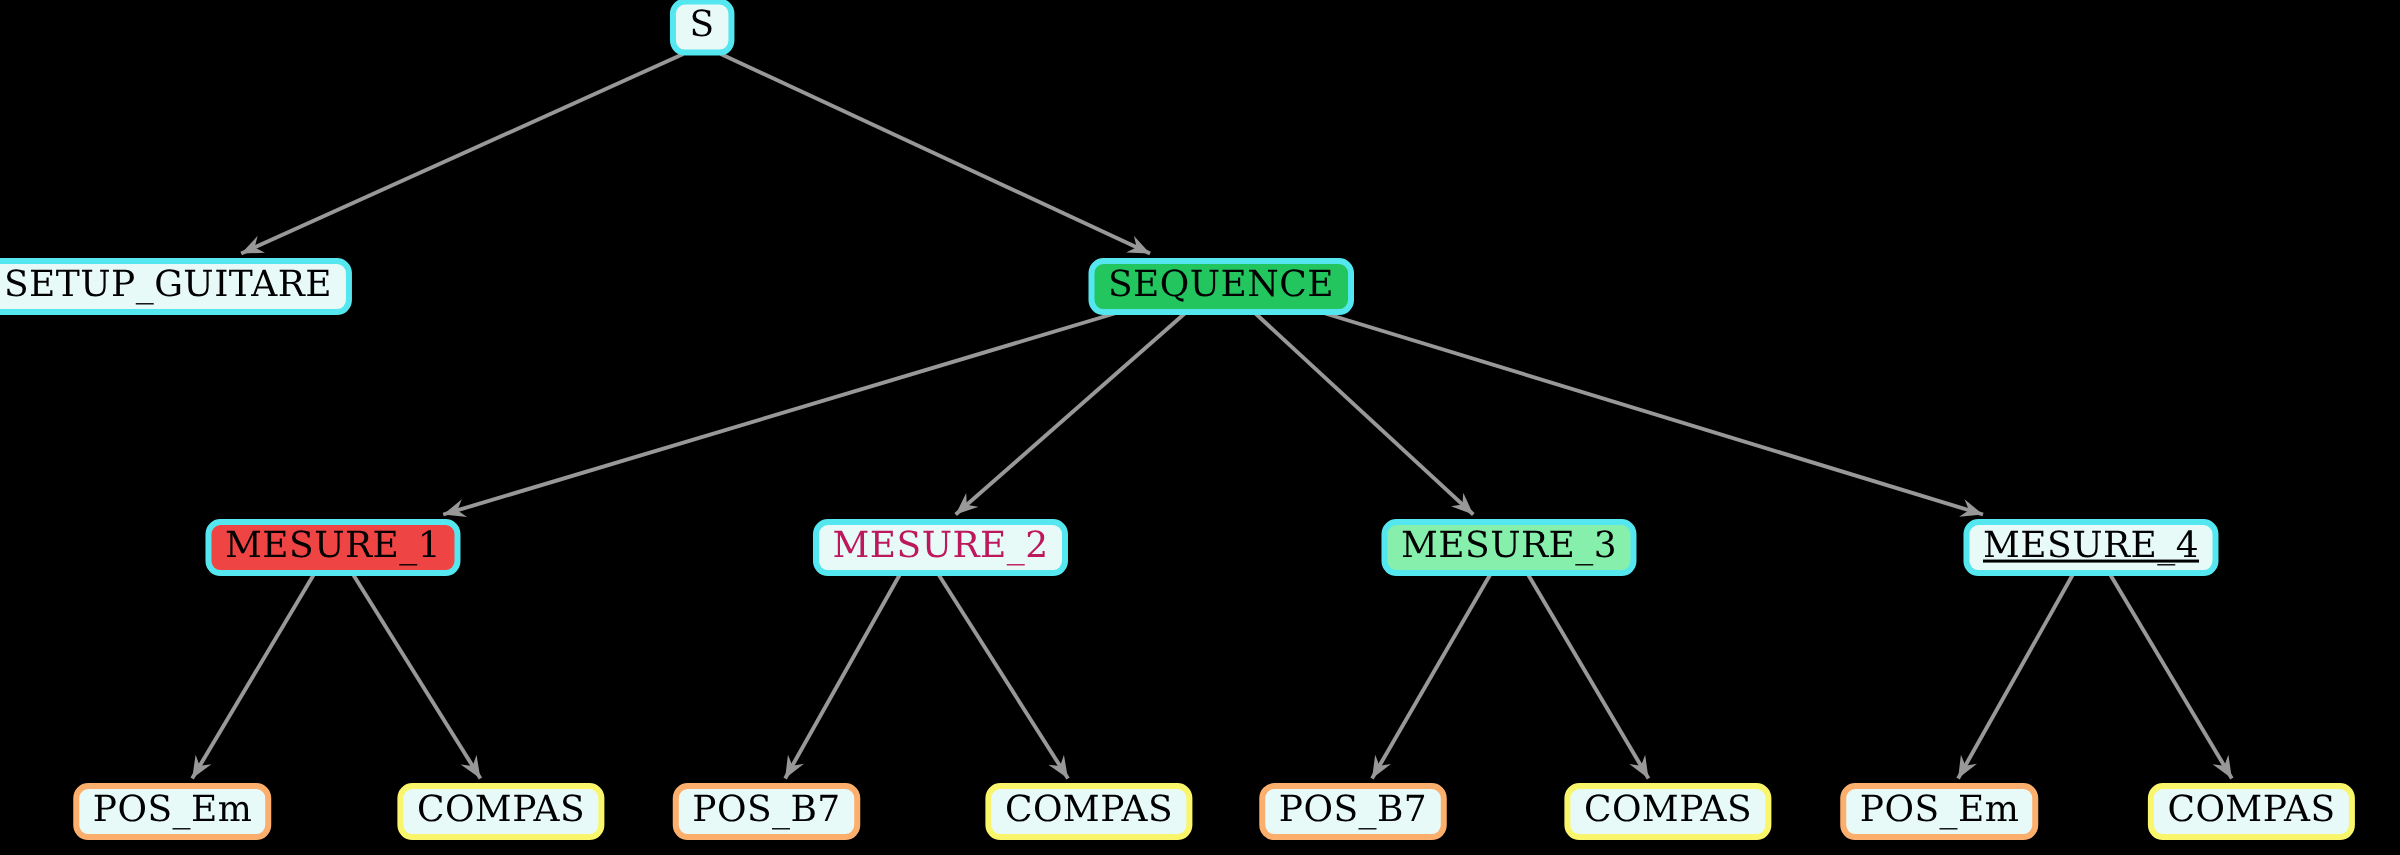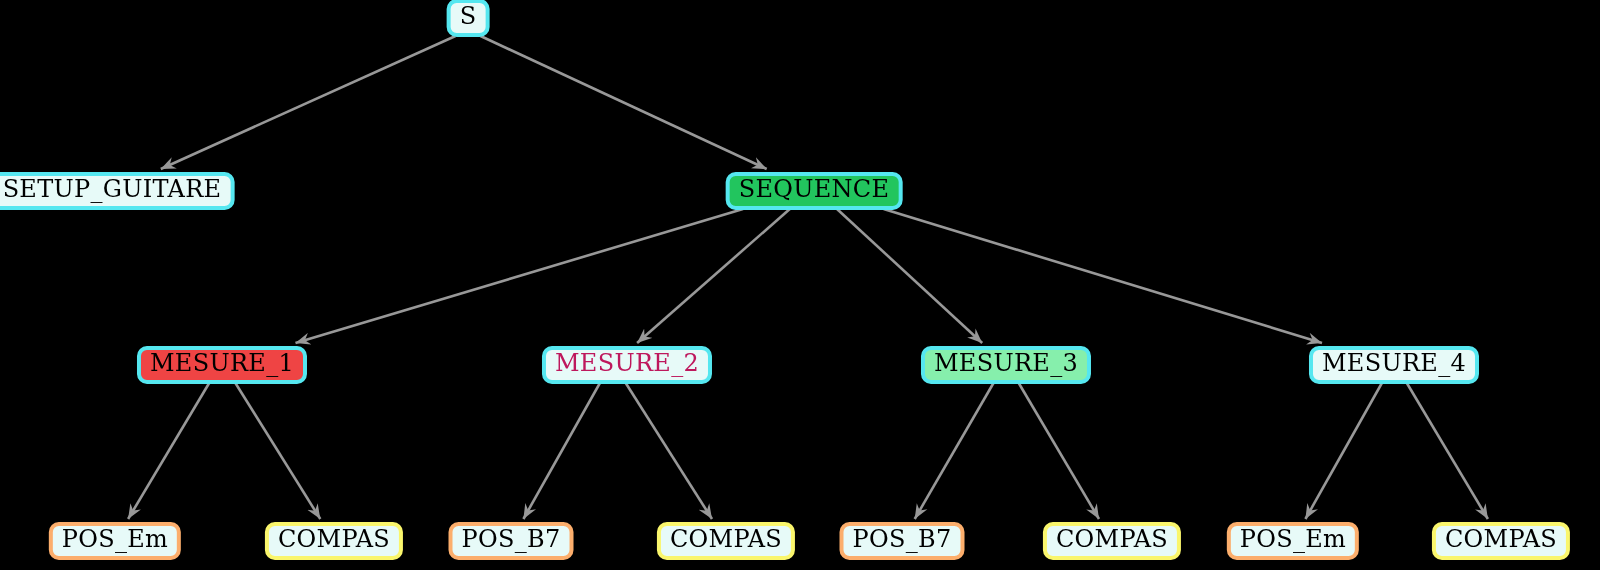--- a/index.html
+++ b/index.html
@@ -63,21 +63,21 @@
         <line x1="1406.8" y1="383.0" x2="1487.9" y2="519.0" stroke="#989898" stroke-width="2.6" marker-end="url(#arrowhead)"></line>
       </g>
   </svg>
   <div id="node-layer">
       <div class="tree-node" style="left: 468px; top: 18px; border-color: rgb(85, 231, 240); background: rgb(231, 250, 248); color: rgb(0, 0, 0);">S</div>
       <div class="tree-node" style="left: 112px; top: 191px; border-color: rgb(85, 231, 240); background: rgb(231, 250, 248); color: rgb(0, 0, 0);">SETUP_GUITARE</div>
       <div class="tree-node" style="left: 814px; top: 191px; border-color: rgb(85, 231, 240); background: #22c55e; color: rgb(0, 0, 0);">SEQUENCE</div>
       <div class="tree-node" style="left: 222px; top: 365px; border-color: rgb(85, 231, 240); background: #ef4444; color: rgb(0, 0, 0);">MESURE_1</div>
       <div class="tree-node" style="left: 612px; top: 365px; border-color: rgb(85, 231, 240); background: rgb(231, 250, 248); color: #be185d; margin-left: 15px;">MESURE_2</div>
       <div class="tree-node" style="left: 1006px; top: 365px; border-color: rgb(85, 231, 240); background: #86efac; color: rgb(0, 0, 0);">MESURE_3</div>
-      <div class="tree-node" style="left: 1394px; top: 365px; border-color: rgb(85, 231, 240); background: rgb(231, 250, 248); color: rgb(0, 0, 0);">MESURE_4</div>
+      <div class="tree-node" style="left: 1394px; top: 365px; border-color: rgb(85, 231, 240); background: rgb(231, 250, 248); color: rgb(0, 0, 0); text-decoration: underline;">MESURE_4</div>
       <div class="tree-node" style="left: 115px; top: 541px; border-color: rgb(252, 174, 108); background: rgb(231, 250, 248); color: rgb(0, 0, 0);">POS_Em</div>
       <div class="tree-node" style="left: 334px; top: 541px; border-color: rgb(250, 246, 108); background: rgb(231, 250, 248); color: rgb(0, 0, 0);">COMPAS</div>
       <div class="tree-node" style="left: 511px; top: 541px; border-color: rgb(252, 174, 108); background: rgb(231, 250, 248); color: rgb(0, 0, 0);">POS_B7</div>
       <div class="tree-node" style="left: 726px; top: 541px; border-color: rgb(250, 246, 108); background: rgb(231, 250, 248); color: rgb(0, 0, 0);">COMPAS</div>
       <div class="tree-node" style="left: 902px; top: 541px; border-color: rgb(252, 174, 108); background: rgb(231, 250, 248); color: rgb(0, 0, 0);">POS_B7</div>
       <div class="tree-node" style="left: 1112px; top: 541px; border-color: rgb(250, 246, 108); background: rgb(231, 250, 248); color: rgb(0, 0, 0);">COMPAS</div>
       <div class="tree-node" style="left: 1293px; top: 541px; border-color: rgb(252, 174, 108); background: rgb(231, 250, 248); color: rgb(0, 0, 0);">POS_Em</div>
       <div class="tree-node" style="left: 1501px; top: 541px; border-color: rgb(250, 246, 108); background: rgb(231, 250, 248); color: rgb(0, 0, 0);">COMPAS</div>
     </div>
 </div>

